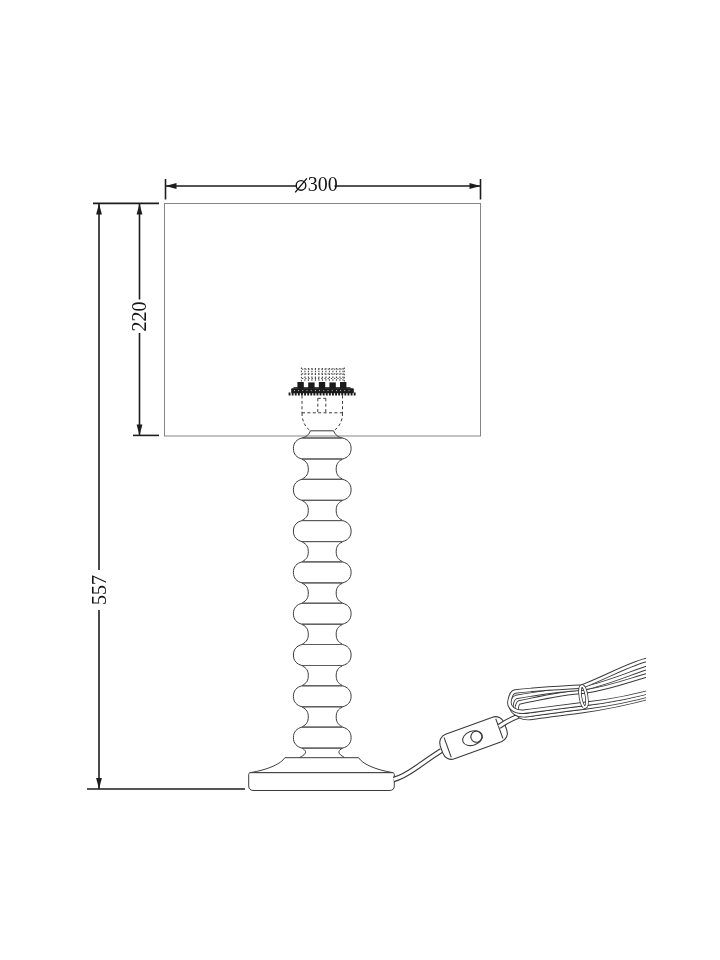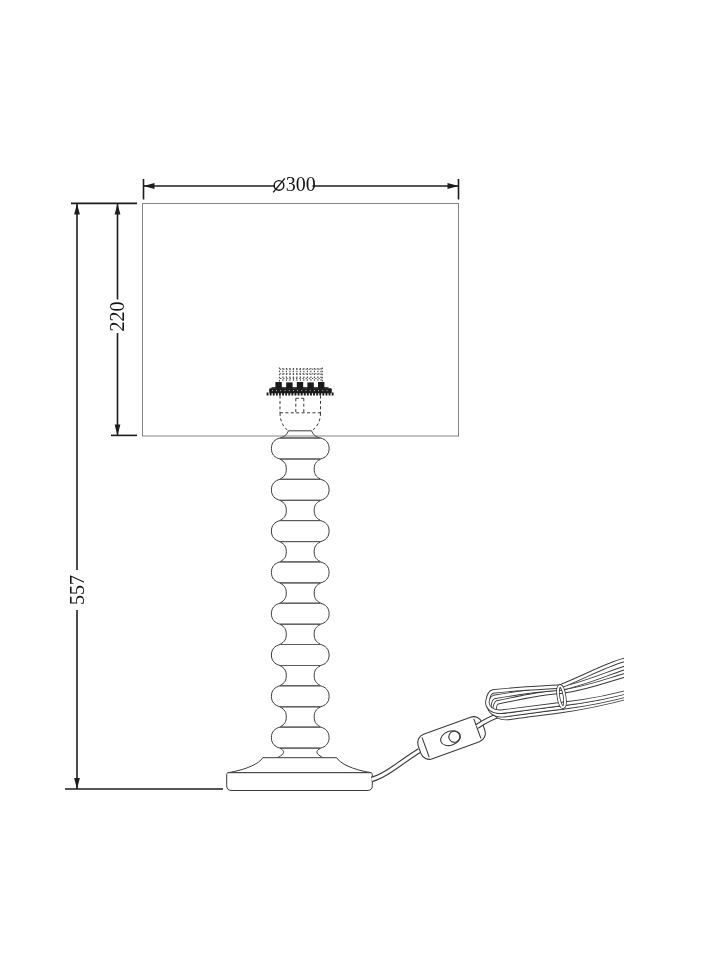--- a/index.html
+++ b/index.html
@@ -1,17 +1,17 @@
 <!DOCTYPE html>
 <html><head>
 <meta charset="utf-8">
 <style>
   html,body{margin:0;padding:0;background:#ffffff;}
   #page{position:relative;width:624px;height:960px;background:#ffffff;overflow:hidden;
-        font-family:"Liberation Serif", serif;}
+        font-family:"Liberation Serif", serif;margin-left:22px;}
   svg{position:absolute;left:0;top:0;will-change:transform;}
   text{fill:#141414;}
 </style>
 </head>
 <body>
 <div id="page">
 <svg width="720" height="960" viewBox="0 0 720 960">
 
   <rect x="0" y="0" width="720" height="960" fill="#ffffff"></rect>
 

